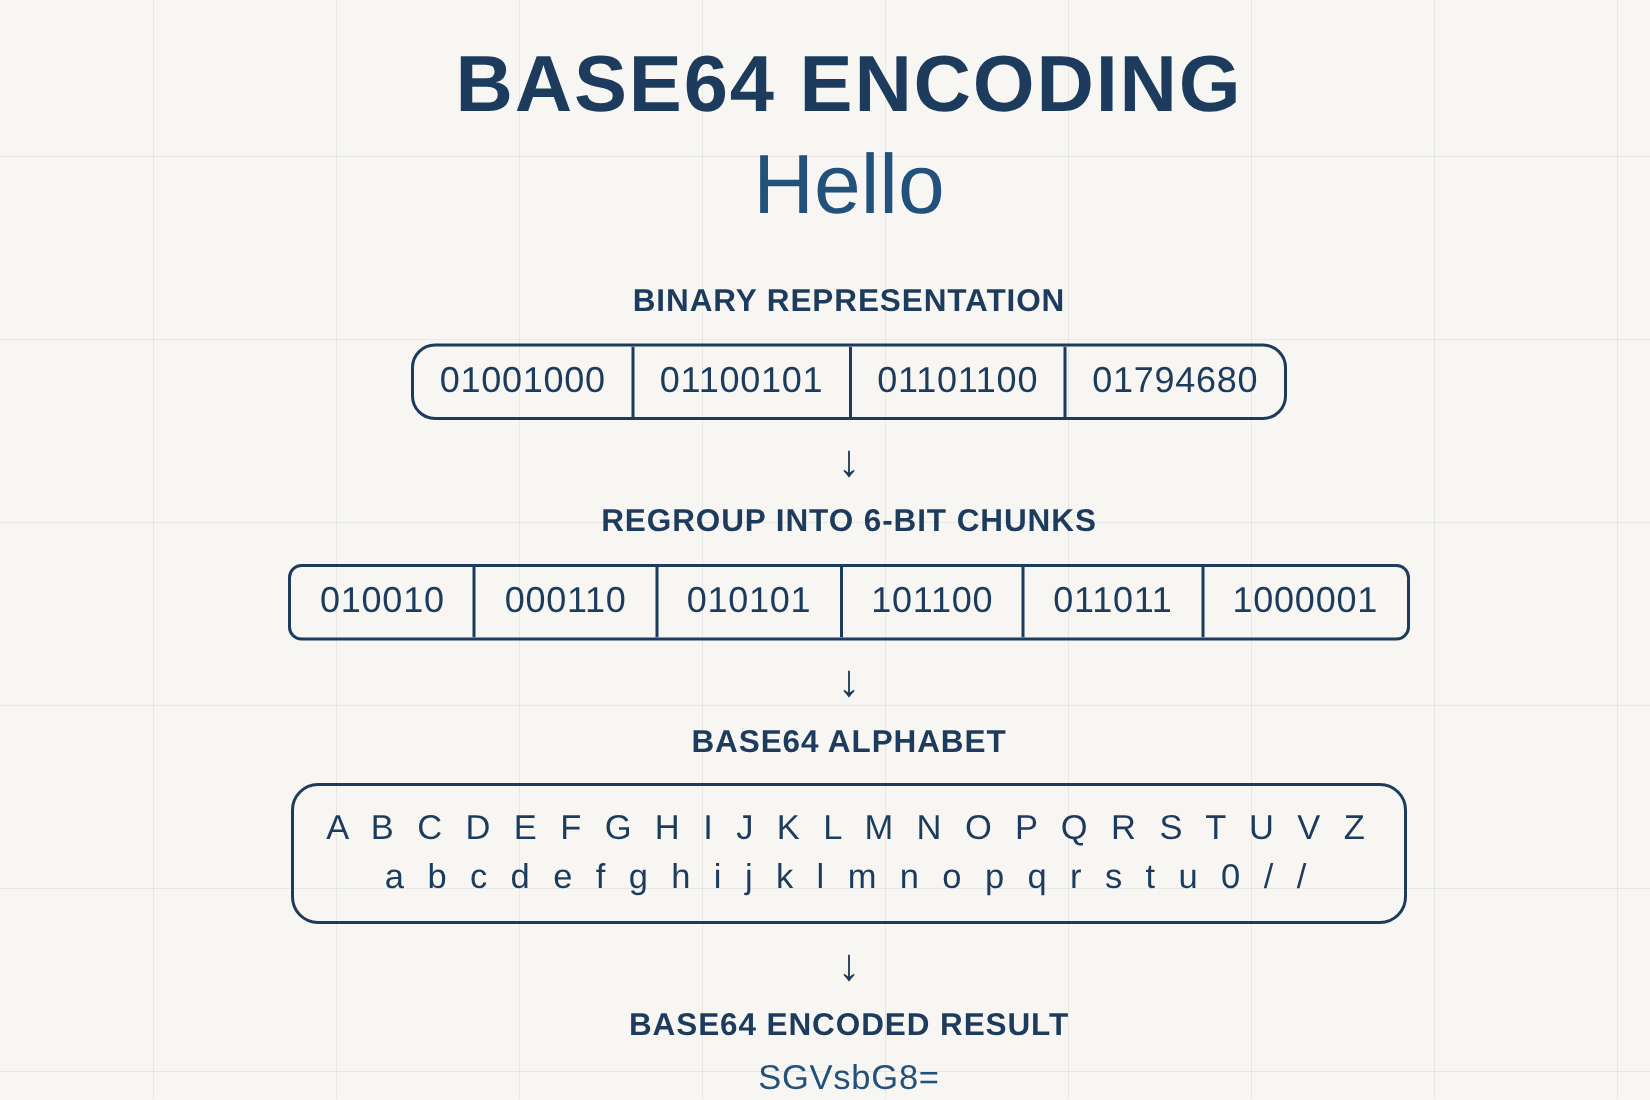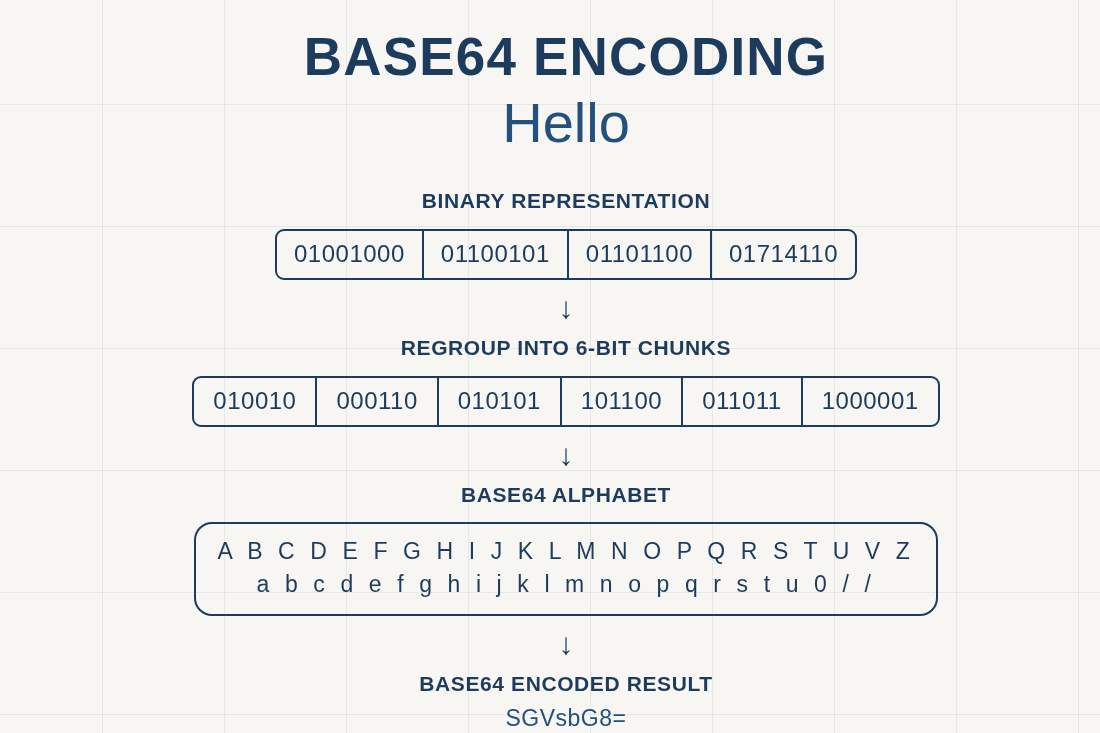--- a/index.html
+++ b/index.html
@@ -66,21 +66,21 @@
   .label-alphabet { margin-top: 0px; }
   .label-result { margin-top: 0px; text-align: center; }
 
   .row-box {
     display: flex;
     border: 2.5px solid #1d3b5c;
     border-radius: 9px;
     overflow: hidden;
     background: transparent;
   }
-  .row-binary { margin-top: 16px; }
+  .row-binary { margin-top: 16px; border-radius: 16px; }
   .row-regroup { margin-top: 16px; }
 
   .cell {
     font-size: 24px;
     font-weight: 500;
     letter-spacing: 0.5px;
     color: #1d3b5c;
     padding: 9px 17px 10px 17px;
     border-right: 2.5px solid #1d3b5c;
     white-space: nowrap;
@@ -131,21 +131,21 @@
   <div class="stack">
 
     <div class="title">BASE64 ENCODING</div>
     <div class="subtitle">Hello</div>
 
     <div class="section-label label-binary">BINARY REPRESENTATION</div>
     <div class="row-box row-binary">
       <div class="cell">01001000</div>
       <div class="cell">01100101</div>
       <div class="cell">01101100</div>
-      <div class="cell">01714110</div>
+      <div class="cell">01794680</div>
     </div>
 
     <div class="arrow">↓</div>
 
     <div class="section-label label-regroup">REGROUP INTO 6-BIT CHUNKS</div>
     <div class="row-box row-regroup">
       <div class="cell">010010</div>
       <div class="cell">000110</div>
       <div class="cell">010101</div>
       <div class="cell">101100</div>

